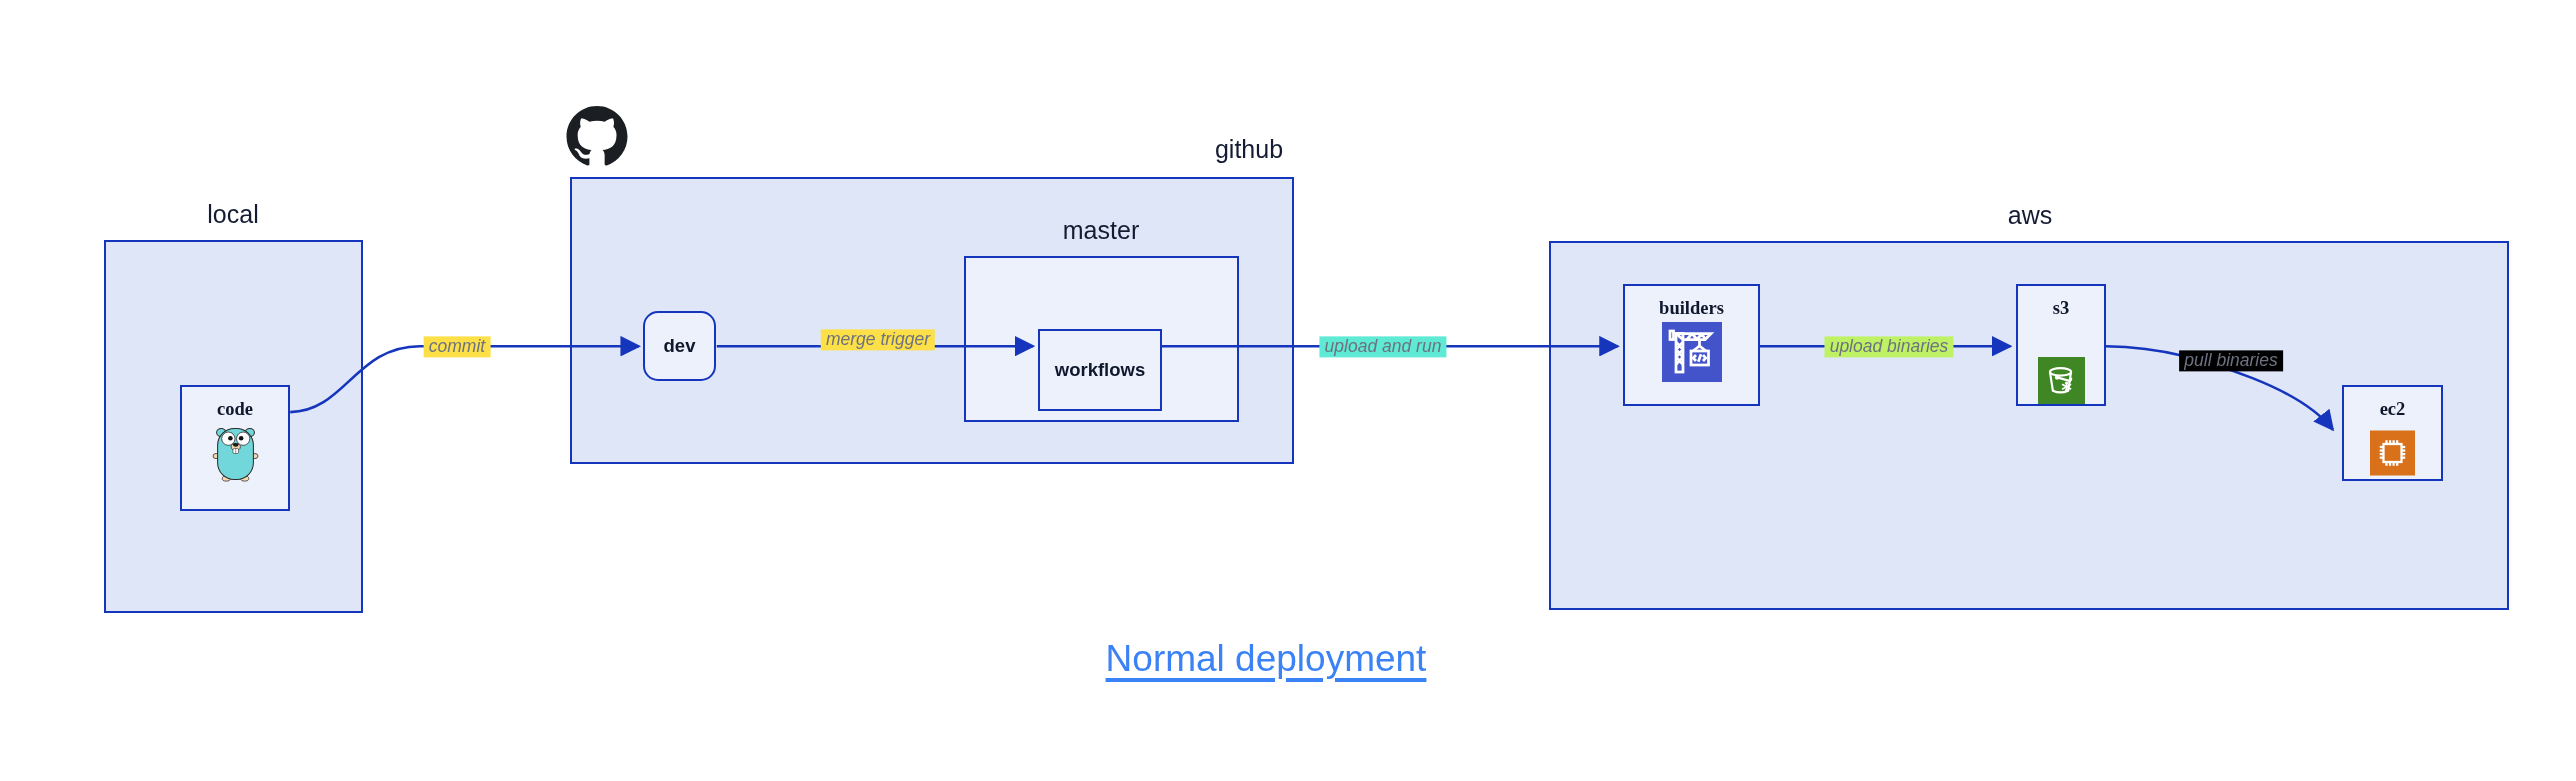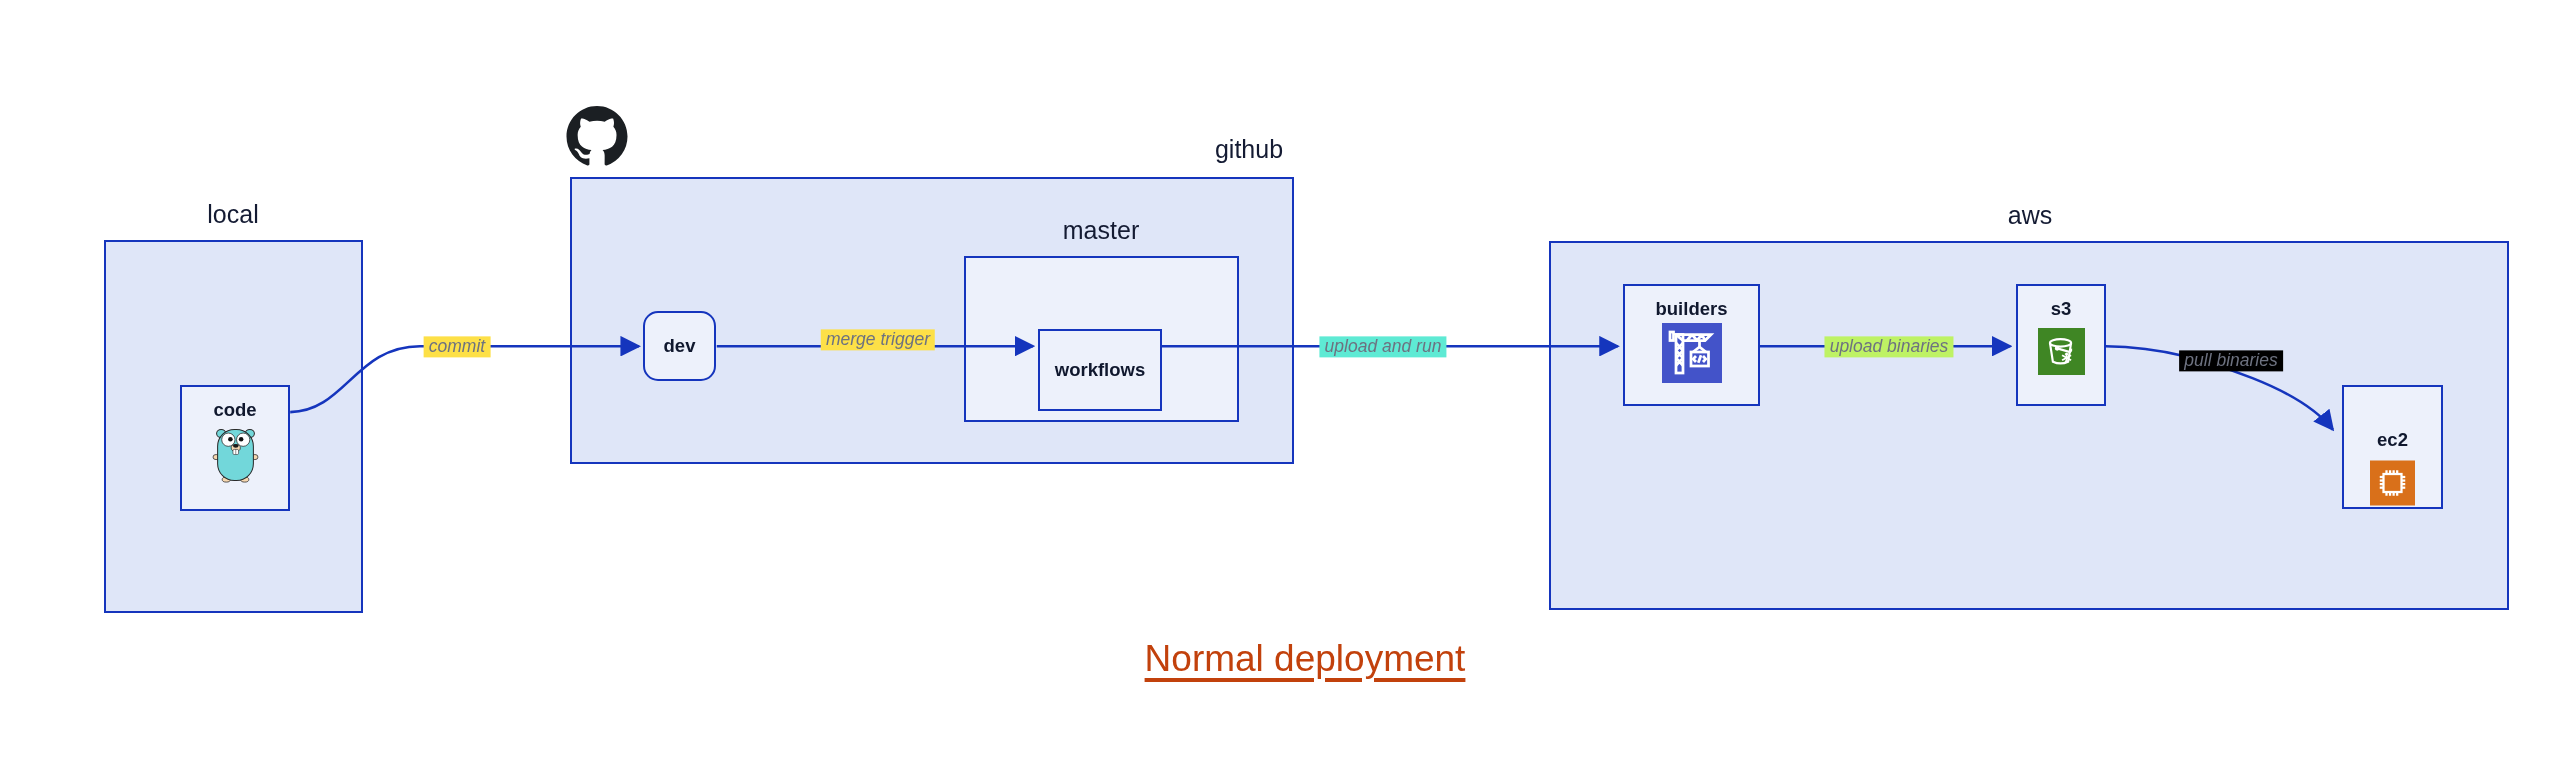--- a/index.html
+++ b/index.html
@@ -35,42 +35,42 @@
     align-items: center;
   }
   .nlabel {
     color: #10182e;
     font-size: 18.5px;
     font-weight: bold;
     white-space: nowrap;
   }
   .node.center-label { justify-content: center; }
   .node.top-label    { justify-content: flex-start; }
-  .node.top-label .nlabel { margin-top: 12.4px; }
+  .node.top-label .nlabel { margin-top: 12.4px; font-family: Liberation Serif, serif; }
   #edges {
     position: absolute;
     left: 0; top: 0;
     pointer-events: none;
   }
   .elabel {
     position: absolute;
     transform: translate(-50%, -50%);
     color: #6d7280;
     font-size: 17.5px;
     font-style: italic;
     white-space: nowrap;
     padding: 1px 5.2px;
     line-height: 1.1;
   }
   #diagram-title {
     position: absolute;
-    left: 1305px;
+    left: 1266px;
     top: 638px;
     transform: translateX(-50%);
-    color: #c2410c;
+    color: #3b82f6;
     font-size: 37px;
     font-weight: 500;
     text-decoration: underline;
     text-decoration-thickness: 4.1px;
     text-underline-offset: 7.2px;
     white-space: nowrap;
   }
   .iconbox { display: block; }
 </style>
 </head>
@@ -136,41 +136,41 @@
         <line x1="15" y1="7" x2="15" y2="9.6"></line>
         <path d="M12.4 11.6 L15 9.6 L17.6 11.6"></path>
         <rect x="11.6" y="11.6" width="7" height="5.6"></rect>
         <path d="M13.6 13.2 L12.5 14.4 L13.6 15.6"></path>
         <path d="M16.4 13.2 L17.5 14.4 L16.4 15.6"></path>
         <line x1="15.6" y1="12.9" x2="14.5" y2="15.9"></line>
       </g>
     </svg>
   </div>
 
-  <div class="node top-label" style="left:2016px; top:284px; width:90px; height:122px;">
+  <div class="node top-label" style="left:2016px; top:284px; width:90px; height:122px;justify-content:space-between;">
     <div class="nlabel">s3</div>
     <svg class="iconbox" style="margin-top:7.2px;" width="47" height="47" viewBox="0 0 24 24">
       <rect x="0" y="0" width="24" height="24" fill="#3f8624"></rect>
       <g stroke="#ffffff" stroke-width="1.1" fill="none">
         <ellipse cx="11.5" cy="7.6" rx="5.4" ry="1.9"></ellipse>
         <path d="M6.1 7.6 L7.6 17.2 Q11.5 19 15.4 17.2 L16.9 7.6"></path>
         <path d="M9.8 10.4 L16.3 12.3 Q17.2 11.5 16.9 10.6"></path>
         <circle cx="9.8" cy="10.4" r="0.7" fill="#ffffff"></circle>
       </g>
       <g stroke="#ffffff" stroke-width="0.9" fill="none">
         <line x1="14.6" y1="12.6" x2="14.6" y2="17.8"></line>
         <line x1="12.3" y1="13.9" x2="16.9" y2="16.5"></line>
         <line x1="16.9" y1="13.9" x2="12.3" y2="16.5"></line>
         <path d="M13.9 13 L14.6 13.8 L15.3 13"></path>
         <path d="M13.9 17.4 L14.6 16.6 L15.3 17.4"></path>
       </g>
     </svg>
   </div>
 
-  <div class="node top-label" style="left:2342px; top:385px; width:101px; height:124px;justify-content:flex-end;">
+  <div class="node top-label" style="left:2342px; top:385px; width:101px; height:96px;">
     <div class="nlabel">ec2</div>
     <svg class="iconbox" style="margin-top:8.2px;" width="45" height="48" viewBox="0 0 24 24">
       <rect x="0" y="0" width="24" height="24" fill="#d9701a"></rect>
       <g stroke="#ffffff" stroke-width="1.2" fill="none">
         <rect x="7.2" y="7.2" width="9.6" height="9.6"></rect>
         <line x1="8.8" y1="7.2" x2="8.8" y2="5.2"></line>
         <line x1="10.7" y1="7.2" x2="10.7" y2="5.2"></line>
         <line x1="12.6" y1="7.2" x2="12.6" y2="5.2"></line>
         <line x1="14.5" y1="7.2" x2="14.5" y2="5.2"></line>
         <line x1="8.8" y1="16.8" x2="8.8" y2="18.8"></line>

